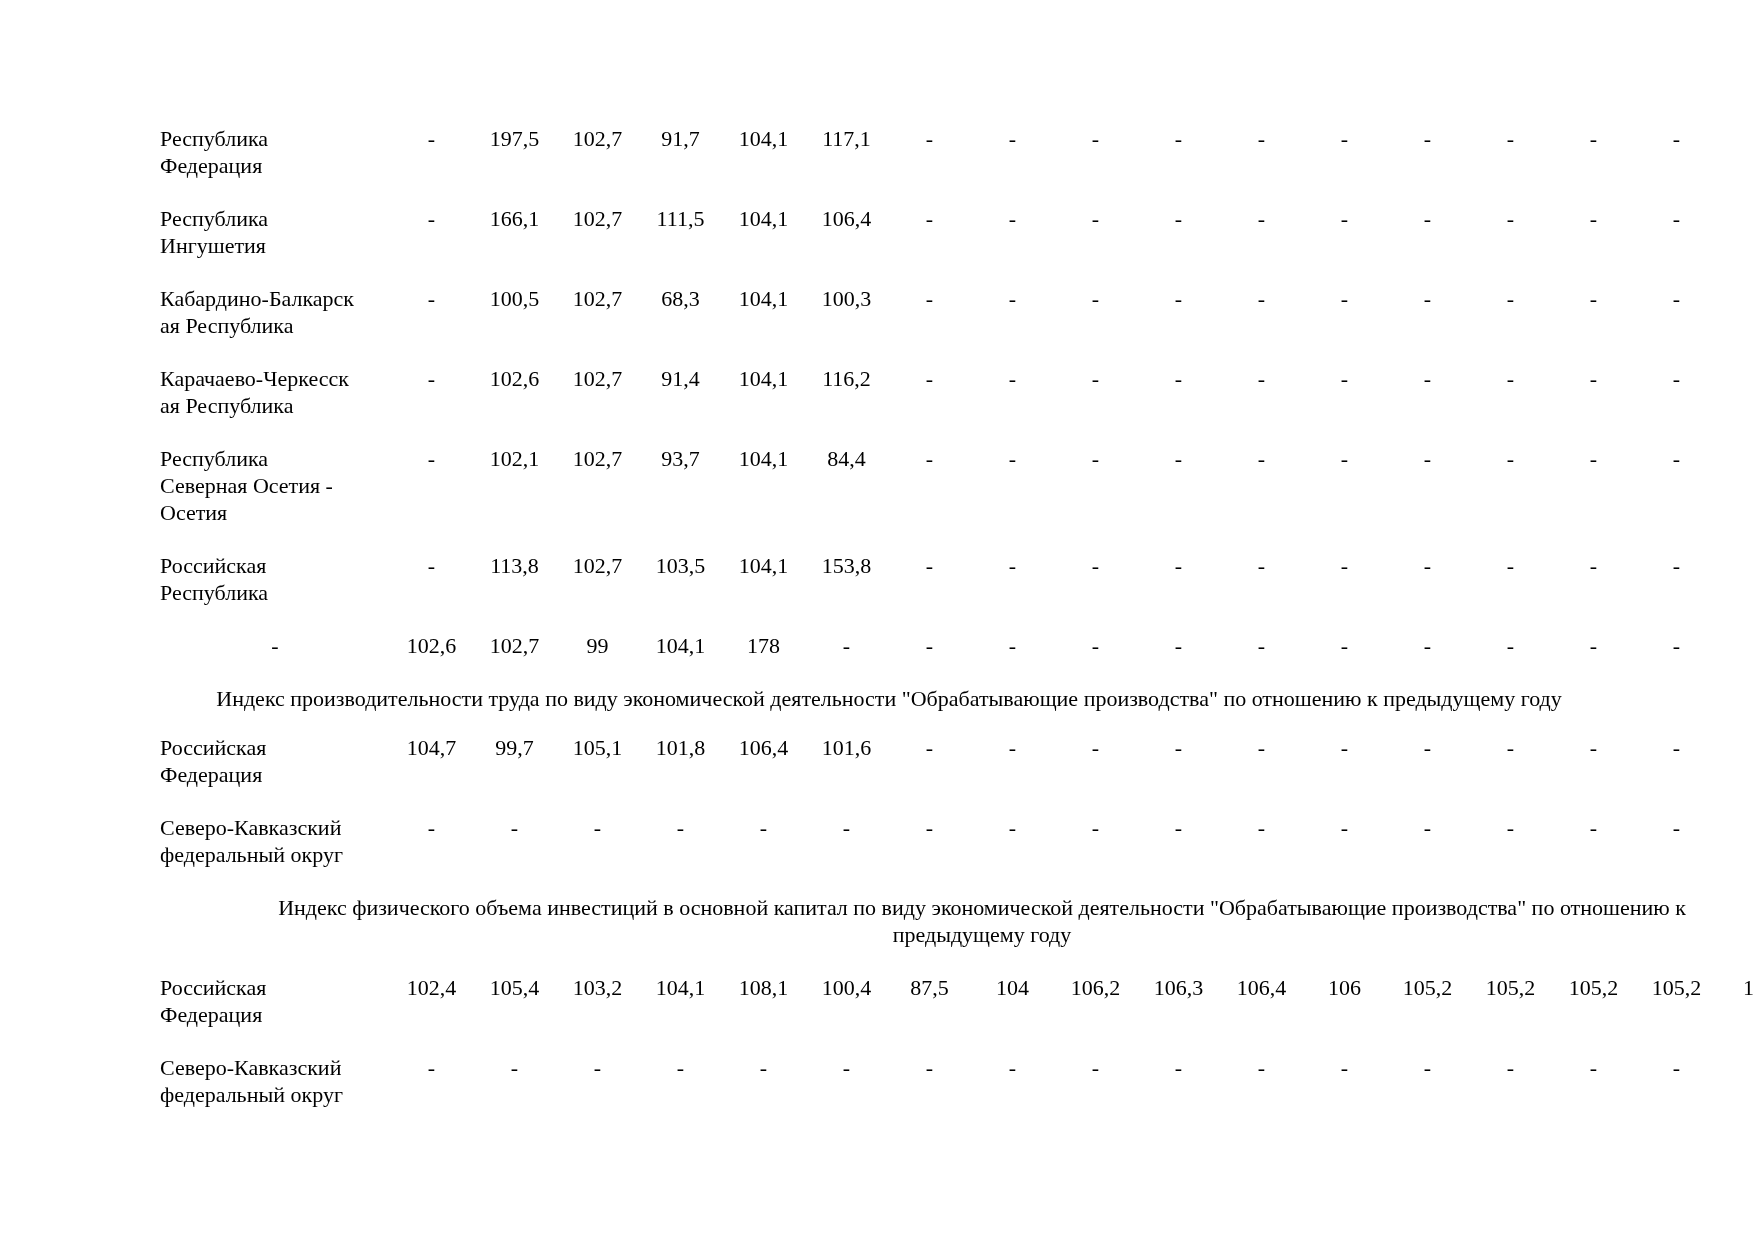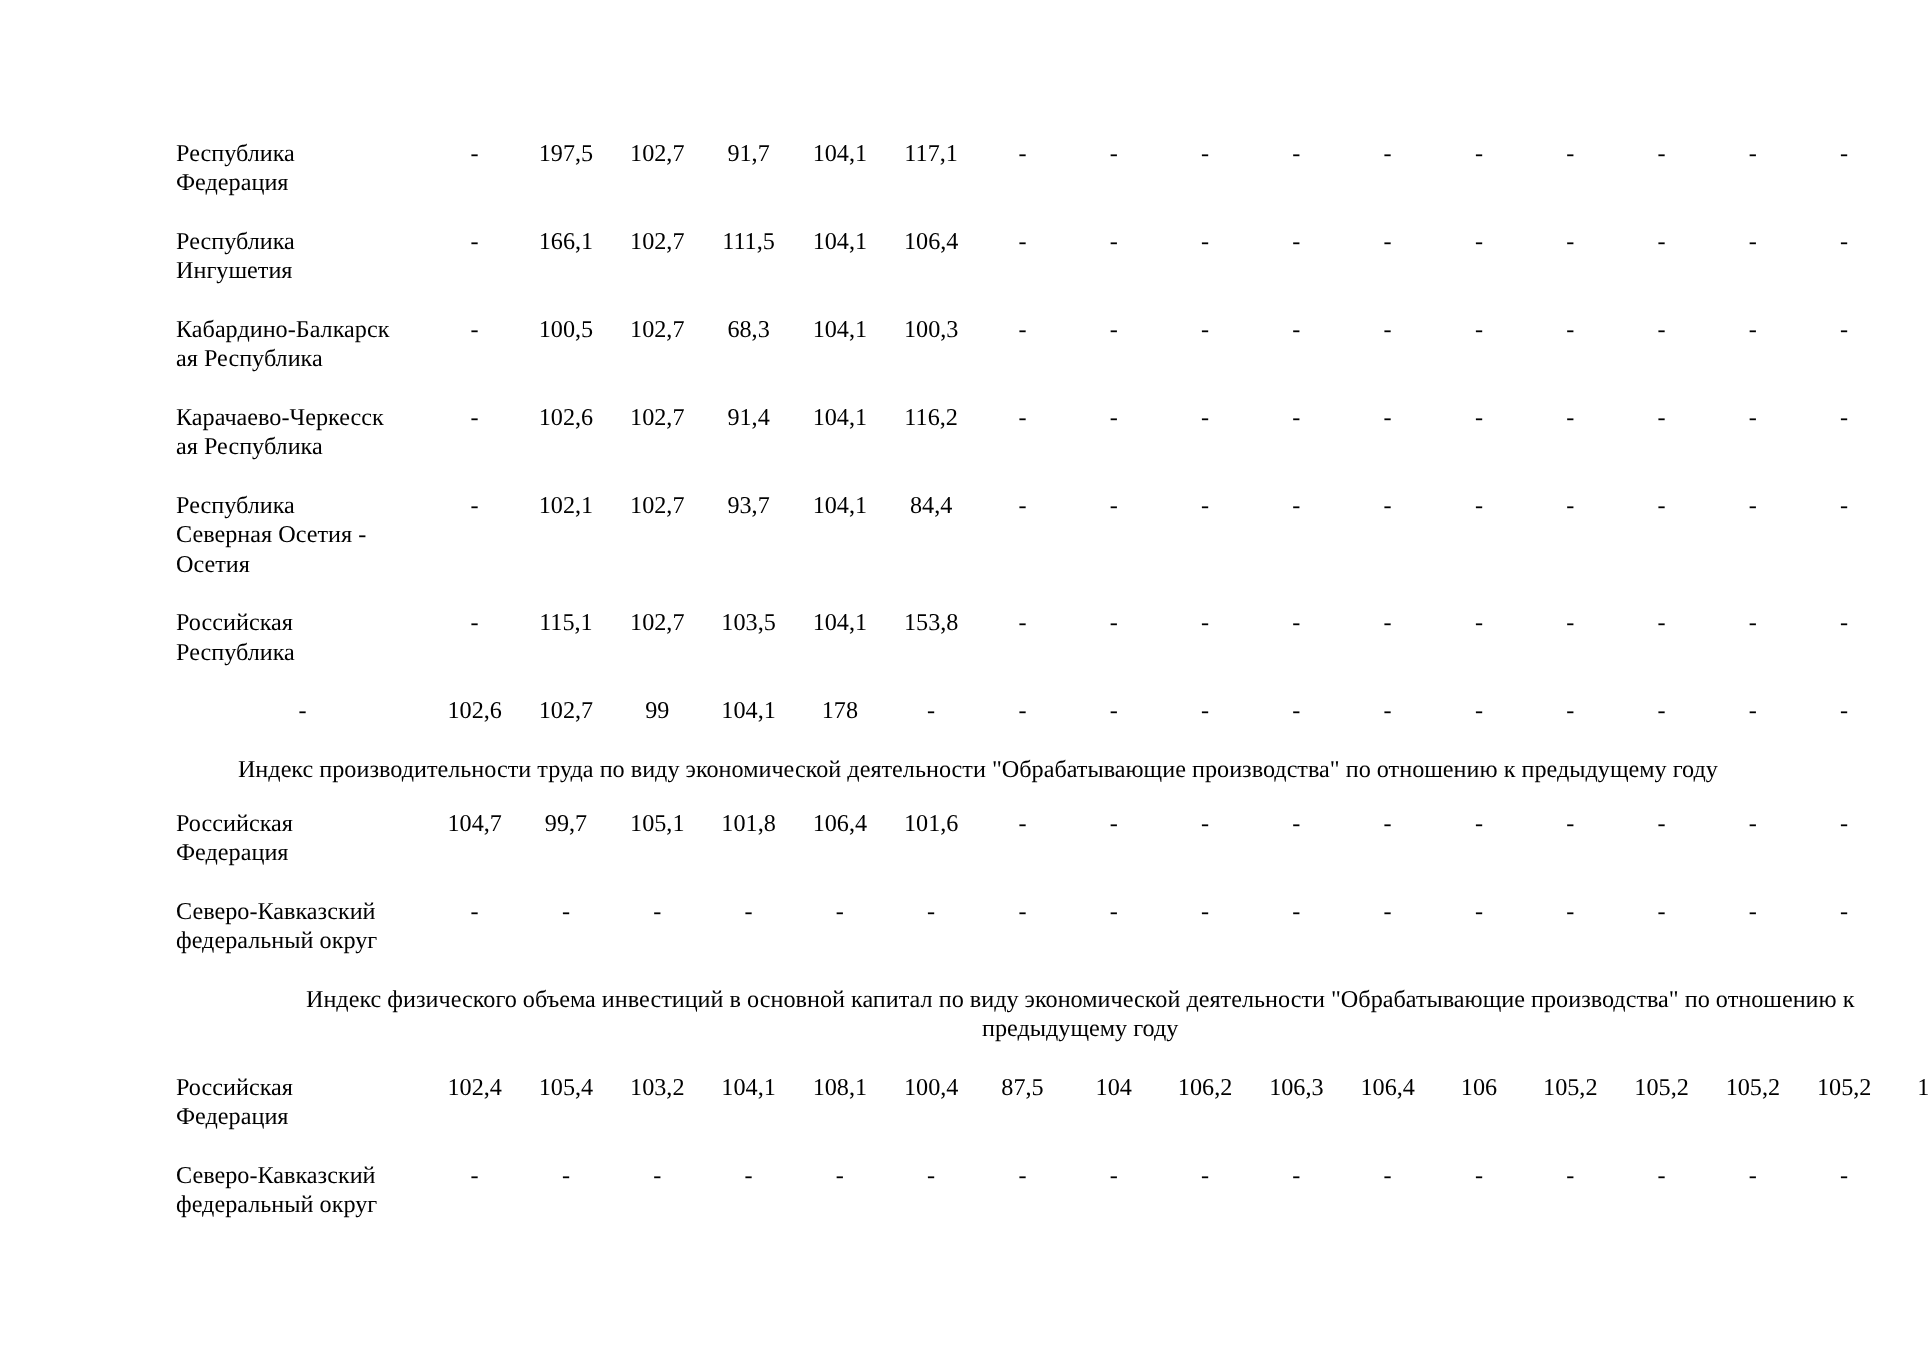--- a/index.html
+++ b/index.html
@@ -173,21 +173,21 @@
           <div class="cell">-</div>
           <div class="cell">-</div>
           <div class="cell">-</div>
         </div>
         <div class="row">
           <div class="label">
             <div>Российская</div>
             <div>Республика</div>
           </div>
           <div class="cell">-</div>
-          <div class="cell">115,1</div>
+          <div class="cell">113,8</div>
           <div class="cell">102,7</div>
           <div class="cell">103,5</div>
           <div class="cell">104,1</div>
           <div class="cell">153,8</div>
           <div class="cell">-</div>
           <div class="cell">-</div>
           <div class="cell">-</div>
           <div class="cell">-</div>
           <div class="cell">-</div>
           <div class="cell">-</div>

